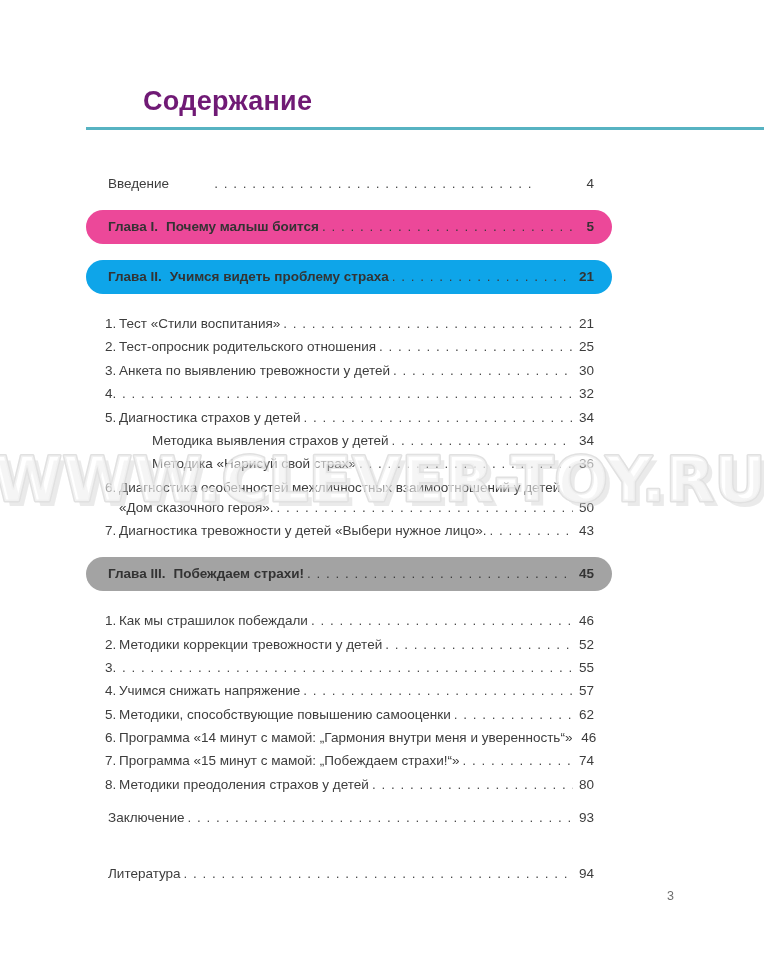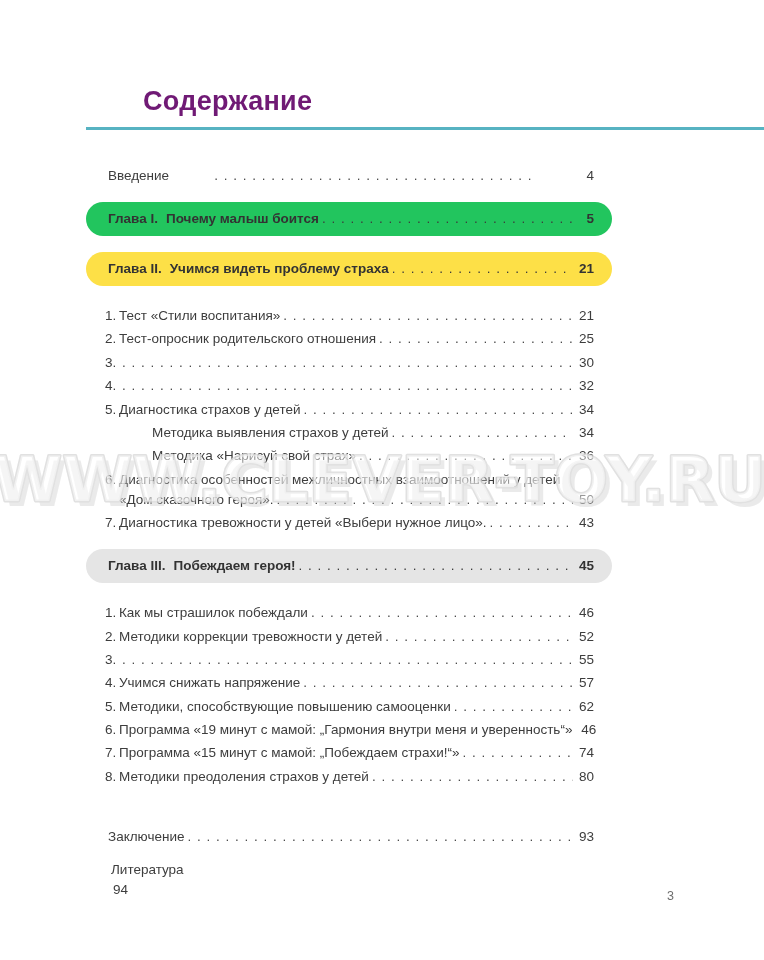--- a/index.html
+++ b/index.html
@@ -25,23 +25,23 @@
     position: absolute; left: 86px; top: 150px; width: 526px;
   }
   .row {
     display: flex; align-items: baseline;
     height: 20px; line-height: 20px;
     font-size: 13.5px; color: #3d3d3d;
     padding: 0 18px 0 19px;
     box-sizing: border-box;
   }
   .row.plain { padding-left: 22px; }
-  .plain.intro { margin-top: 16px; gap: 42px; }
-  .plain.conclusion { margin-top: 40px; }
-  .plain.bibliography { margin-top: 13px; flex-direction: column; }
+  .plain.intro { margin-top: 24px; gap: 42px; }
+  .plain.conclusion { margin-top: 13px; }
+  .plain.bibliography { margin-top: 36px; }
   .row.bar {
     height: 34px; line-height: 34px;
     align-items: center;
     border-radius: 17px;
     padding: 0 18px 0 22px;
     font-weight: 700; color: #333333;
     margin-top: 16px;
   }
   .bar .ch-title { margin-left: 8px; text-align: center; }
   .row.item { margin-top: 3.4px; }
@@ -82,46 +82,47 @@
 
 <div class="page-title">Содержание</div>
 <div class="title-rule"></div>
 
 <div class="toc" id="toc-rows">
     <div class="row plain intro">
       <span class="label">Введение</span>
       <span class="dots">. . . . . . . . . . . . . . . . . . . . . . . . . . . . . . . . . . . . . . . . . . . . . . . . . . . . . . . . . . . . . . . . . . . . . . . . . . . . . . . . . . . . . . . . . . . . . . . . . . . . . . . . . . . . . . . . . . . . . . . . </span>
       <span class="pg">4</span>
     </div>
-    <div class="row bar chapter-1" style="background: #22c55e;">
+    <div class="row bar chapter-1" style="background: #ec4899;">
       <span class="ch-prefix">Глава I.</span>
       <span class="ch-title">Почему малыш боится</span>
       <span class="dots">. . . . . . . . . . . . . . . . . . . . . . . . . . . . . . . . . . . . . . . . . . . . . . . . . . . . . . . . . . . . . . . . . . . . . . . . . . . . . . . . . . . . . . . . . . . . . . . . . . . . . . . . . . . . . . . . . . . . . . . . </span>
       <span class="pg">5</span>
     </div>
-    <div class="row bar chapter-2" style="background: #fde047;">
+    <div class="row bar chapter-2" style="background: #0ea5e9;">
       <span class="ch-prefix">Глава II.</span>
       <span class="ch-title">Учимся видеть проблему страха</span>
       <span class="dots">. . . . . . . . . . . . . . . . . . . . . . . . . . . . . . . . . . . . . . . . . . . . . . . . . . . . . . . . . . . . . . . . . . . . . . . . . . . . . . . . . . . . . . . . . . . . . . . . . . . . . . . . . . . . . . . . . . . . . . . . </span>
       <span class="pg">21</span>
     </div>
     <div class="row item first">
       <span class="num">1.</span>
       <span class="label">Тест «Стили воспитания»</span>
       <span class="dots">. . . . . . . . . . . . . . . . . . . . . . . . . . . . . . . . . . . . . . . . . . . . . . . . . . . . . . . . . . . . . . . . . . . . . . . . . . . . . . . . . . . . . . . . . . . . . . . . . . . . . . . . . . . . . . . . . . . . . . . . </span>
       <span class="pg">21</span>
     </div>
     <div class="row item">
       <span class="num">2.</span>
       <span class="label">Тест-опросник родительского отношения</span>
       <span class="dots">. . . . . . . . . . . . . . . . . . . . . . . . . . . . . . . . . . . . . . . . . . . . . . . . . . . . . . . . . . . . . . . . . . . . . . . . . . . . . . . . . . . . . . . . . . . . . . . . . . . . . . . . . . . . . . . . . . . . . . . . </span>
       <span class="pg">25</span>
     </div>
     <div class="row item">
       <span class="num">3.</span>
+      <span class="label">Анкета по выявлению тревожности у детей</span>
       <span class="dots">. . . . . . . . . . . . . . . . . . . . . . . . . . . . . . . . . . . . . . . . . . . . . . . . . . . . . . . . . . . . . . . . . . . . . . . . . . . . . . . . . . . . . . . . . . . . . . . . . . . . . . . . . . . . . . . . . . . . . . . . </span>
       <span class="pg">30</span>
     </div>
     <div class="row item">
       <span class="num">4.</span>
       <span class="dots">. . . . . . . . . . . . . . . . . . . . . . . . . . . . . . . . . . . . . . . . . . . . . . . . . . . . . . . . . . . . . . . . . . . . . . . . . . . . . . . . . . . . . . . . . . . . . . . . . . . . . . . . . . . . . . . . . . . . . . . . </span>
       <span class="pg">32</span>
     </div>
     <div class="row item">
       <span class="num">5.</span>
@@ -147,23 +148,23 @@
       <span class="label">«Дом сказочного героя».</span>
       <span class="dots">. . . . . . . . . . . . . . . . . . . . . . . . . . . . . . . . . . . . . . . . . . . . . . . . . . . . . . . . . . . . . . . . . . . . . . . . . . . . . . . . . . . . . . . . . . . . . . . . . . . . . . . . . . . . . . . . . . . . . . . . </span>
       <span class="pg">50</span>
     </div>
     <div class="row item">
       <span class="num">7.</span>
       <span class="label">Диагностика тревожности у детей «Выбери нужное лицо».</span>
       <span class="dots">. . . . . . . . . . . . . . . . . . . . . . . . . . . . . . . . . . . . . . . . . . . . . . . . . . . . . . . . . . . . . . . . . . . . . . . . . . . . . . . . . . . . . . . . . . . . . . . . . . . . . . . . . . . . . . . . . . . . . . . . </span>
       <span class="pg">43</span>
     </div>
-    <div class="row bar chapter-3" style="background: #e5e5e5;">
+    <div class="row bar chapter-3" style="background: #a3a3a3;">
       <span class="ch-prefix">Глава III.</span>
-      <span class="ch-title">Побеждаем героя!</span>
+      <span class="ch-title">Побеждаем страхи!</span>
       <span class="dots">. . . . . . . . . . . . . . . . . . . . . . . . . . . . . . . . . . . . . . . . . . . . . . . . . . . . . . . . . . . . . . . . . . . . . . . . . . . . . . . . . . . . . . . . . . . . . . . . . . . . . . . . . . . . . . . . . . . . . . . . </span>
       <span class="pg">45</span>
     </div>
     <div class="row item first">
       <span class="num">1.</span>
       <span class="label">Как мы страшилок побеждали</span>
       <span class="dots">. . . . . . . . . . . . . . . . . . . . . . . . . . . . . . . . . . . . . . . . . . . . . . . . . . . . . . . . . . . . . . . . . . . . . . . . . . . . . . . . . . . . . . . . . . . . . . . . . . . . . . . . . . . . . . . . . . . . . . . . </span>
       <span class="pg">46</span>
     </div>
     <div class="row item">
@@ -184,21 +185,21 @@
       <span class="pg">57</span>
     </div>
     <div class="row item">
       <span class="num">5.</span>
       <span class="label">Методики, способствующие повышению самооценки</span>
       <span class="dots">. . . . . . . . . . . . . . . . . . . . . . . . . . . . . . . . . . . . . . . . . . . . . . . . . . . . . . . . . . . . . . . . . . . . . . . . . . . . . . . . . . . . . . . . . . . . . . . . . . . . . . . . . . . . . . . . . . . . . . . . </span>
       <span class="pg">62</span>
     </div>
     <div class="row item">
       <span class="num">6.</span>
-      <span class="label">Программа «19 минут с мамой: „Гармония внутри меня и уверенность“»</span>
+      <span class="label">Программа «14 минут с мамой: „Гармония внутри меня и уверенность“»</span>
       <span class="dots">. . . . . . . . . . . . . . . . . . . . . . . . . . . . . . . . . . . . . . . . . . . . . . . . . . . . . . . . . . . . . . . . . . . . . . . . . . . . . . . . . . . . . . . . . . . . . . . . . . . . . . . . . . . . . . . . . . . . . . . . </span>
       <span class="pg">46</span>
     </div>
     <div class="row item">
       <span class="num">7.</span>
       <span class="label">Программа «15 минут с мамой: „Побеждаем страхи!“»</span>
       <span class="dots">. . . . . . . . . . . . . . . . . . . . . . . . . . . . . . . . . . . . . . . . . . . . . . . . . . . . . . . . . . . . . . . . . . . . . . . . . . . . . . . . . . . . . . . . . . . . . . . . . . . . . . . . . . . . . . . . . . . . . . . . </span>
       <span class="pg">74</span>
     </div>
     <div class="row item">

